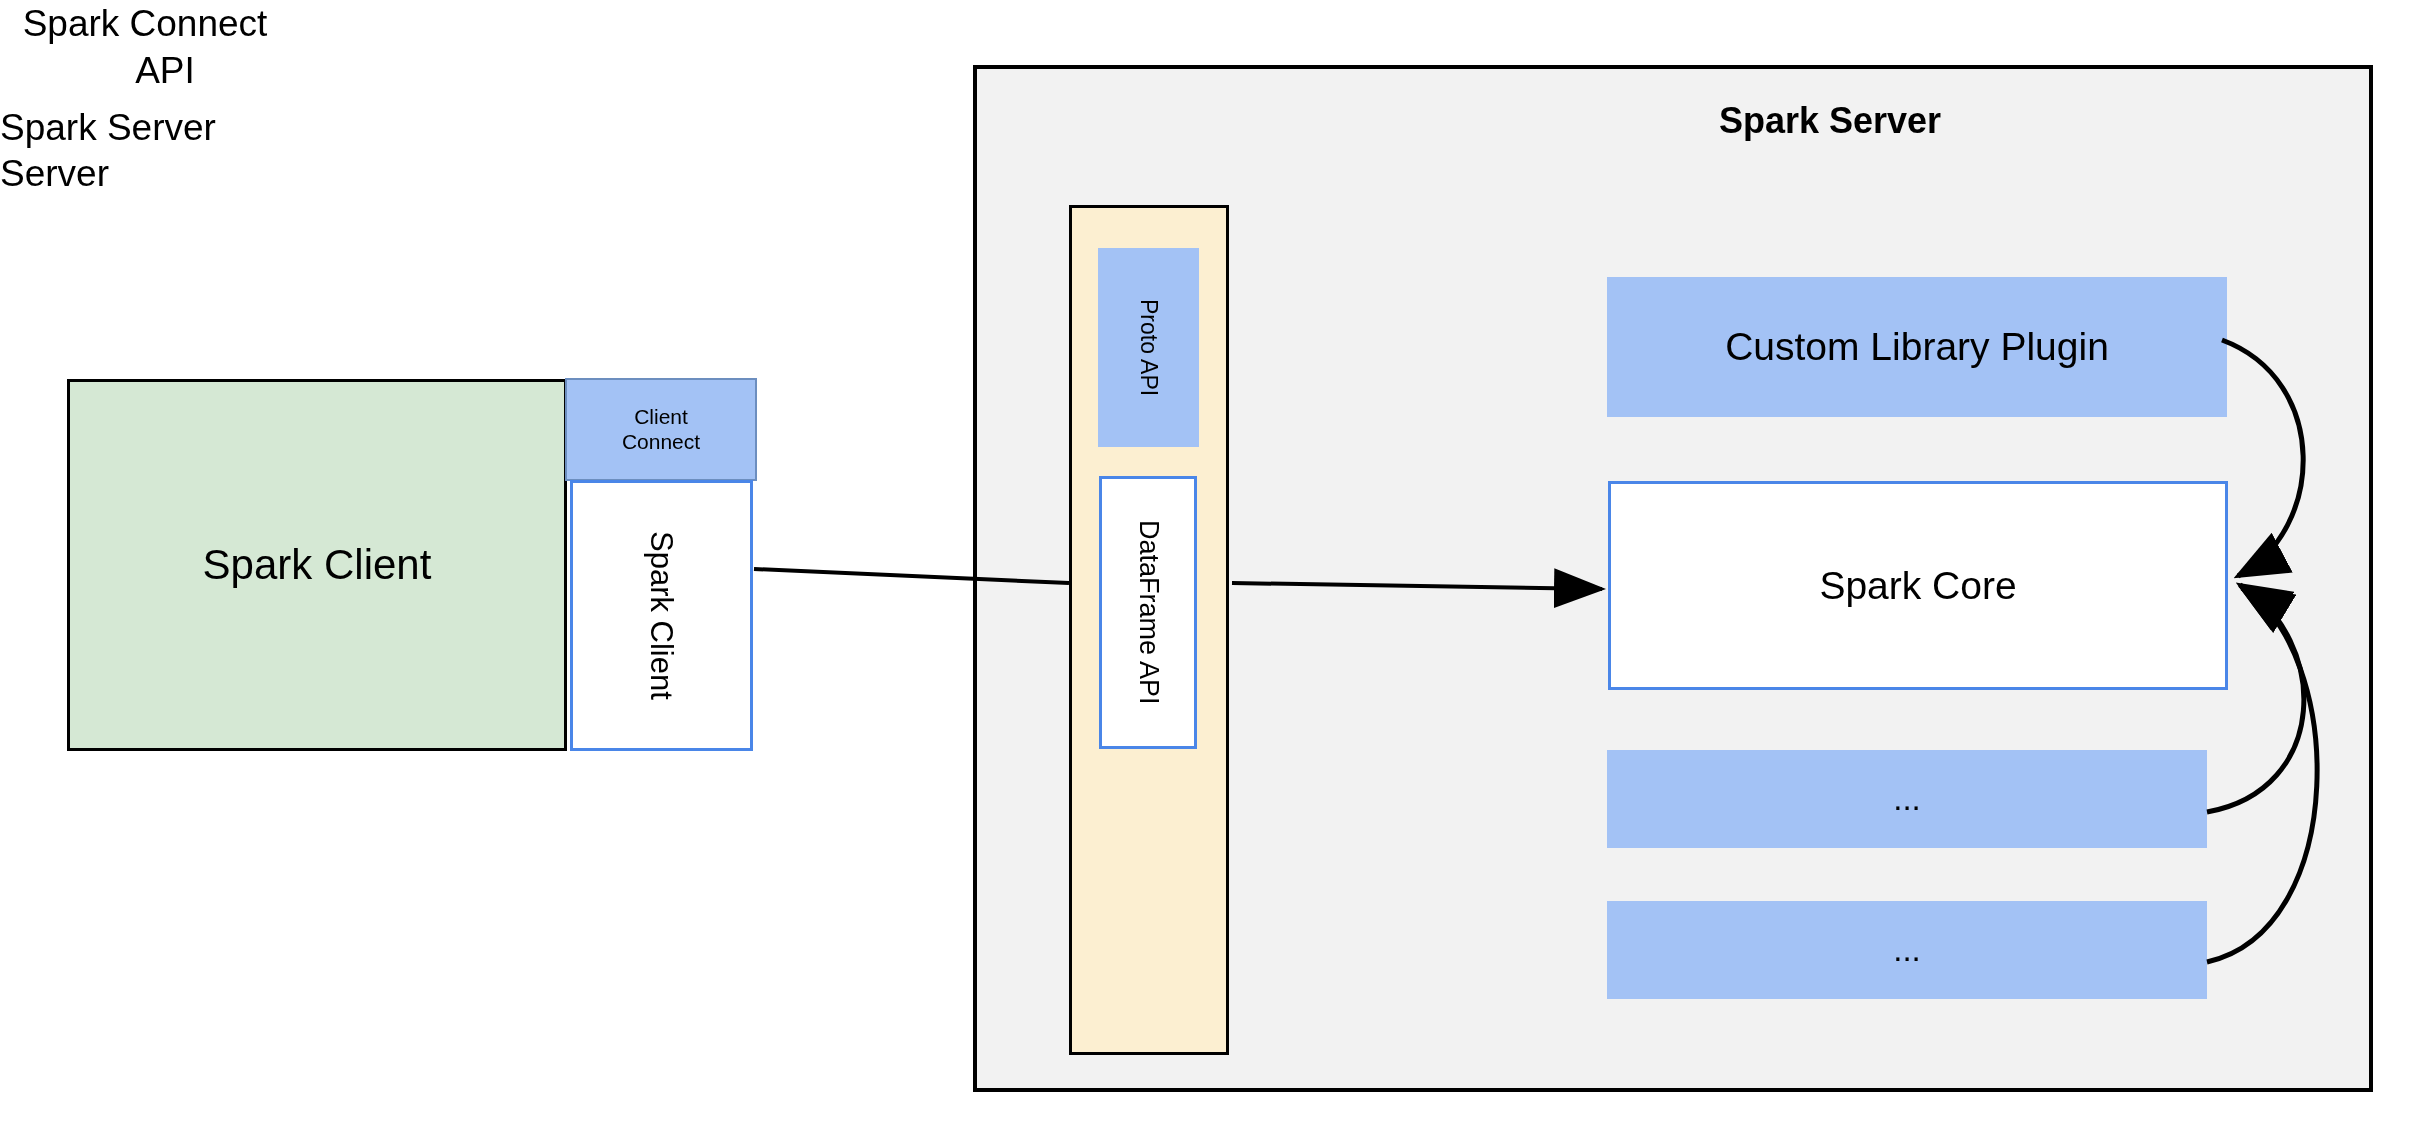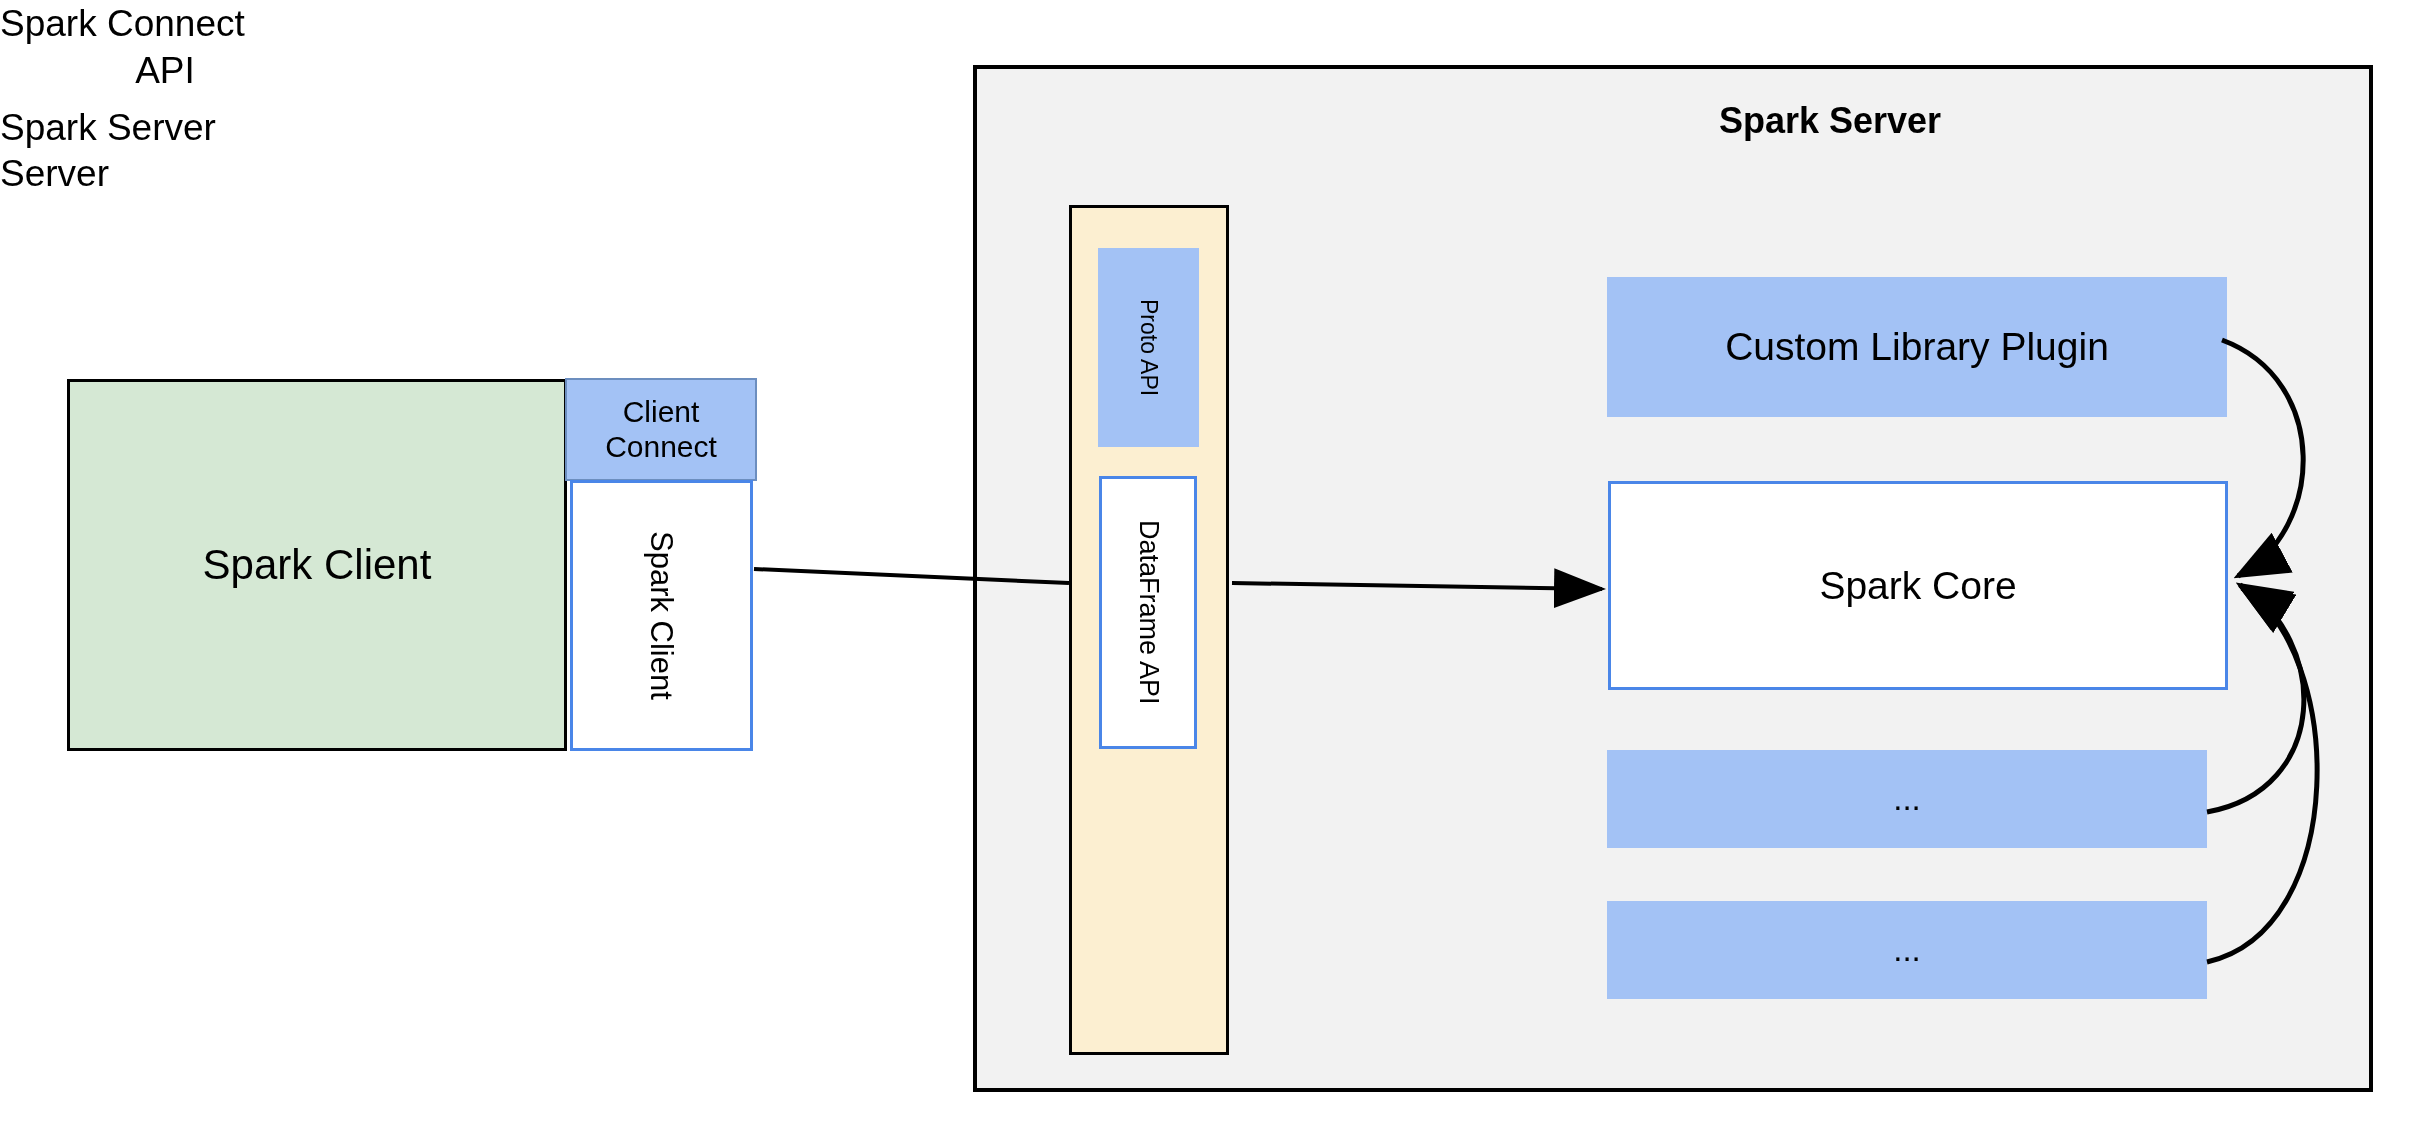--- a/index.html
+++ b/index.html
@@ -49,21 +49,21 @@
   }
   #client-app .label-2line { display: block; }
 
   #client-package {
     left: 565px;
     top: 378px;
     width: 192px;
     height: 103px;
     background: #a3c2f5;
     border: 2px solid #6c8ebf;
-    font-size: 30px;
+    font-size: 21px;
     z-index: 4;
   }
   #spark-client-box {
     left: 570px;
     top: 480px;
     width: 183px;
     height: 271px;
     background: #ffffff;
     border: 3px solid #4a86e8;
     z-index: 4;
@@ -85,21 +85,21 @@
     left: 1018px;
     top: 68px;
     width: 290px;
     height: 105px;
     font-size: 37px;
     display: block;
     text-align: center;
     line-height: 1.28;
     z-index: 3;
   }
-  #spark-connect-label .l1 { display:block; text-align:left; }
+  #spark-connect-label .l1 { display:block; text-align:center; }
   #spark-connect-label .l2 { display:block; text-align:center;margin-left:40px; }
 
   #spark-server-title {
     left: 1680px;
     top: 97px;
     width: 300px;
     height: 48px;
     font-size: 36px;
     font-weight: bold;
     z-index: 3;

